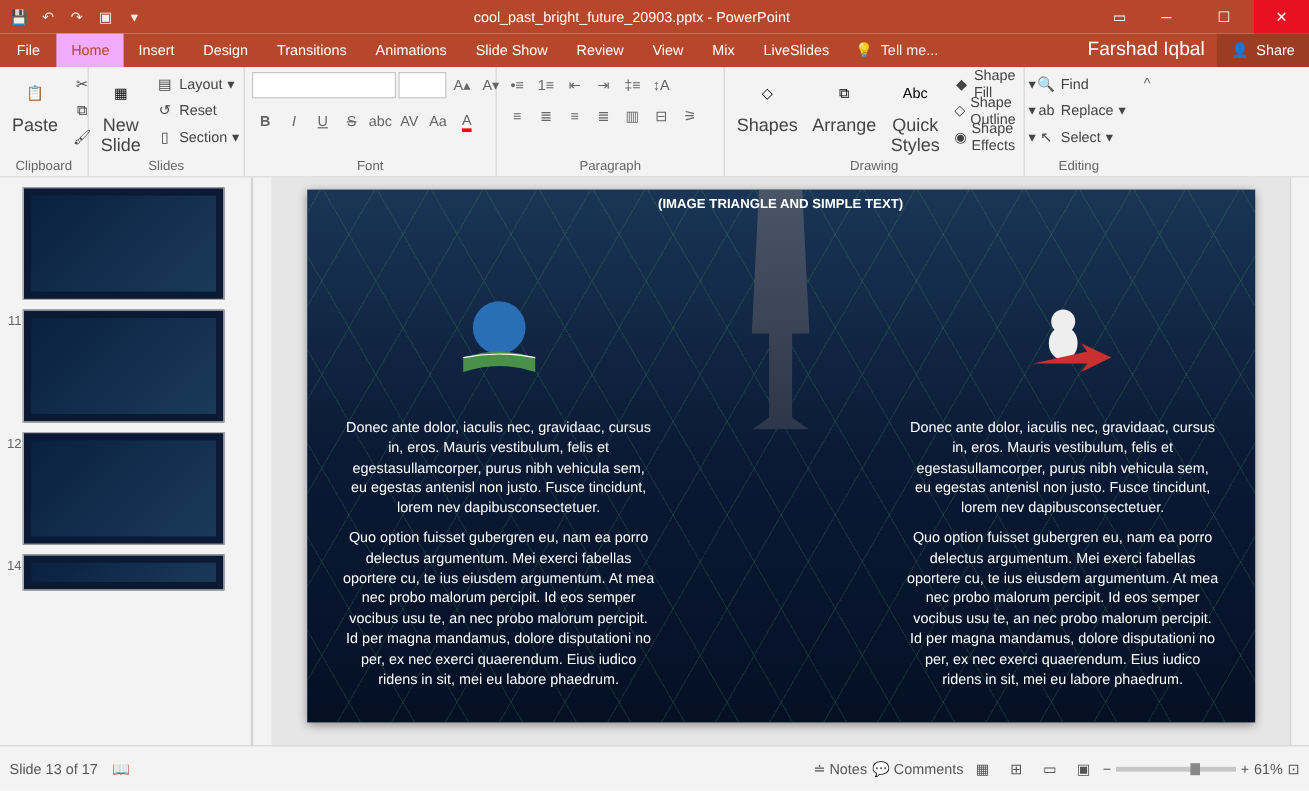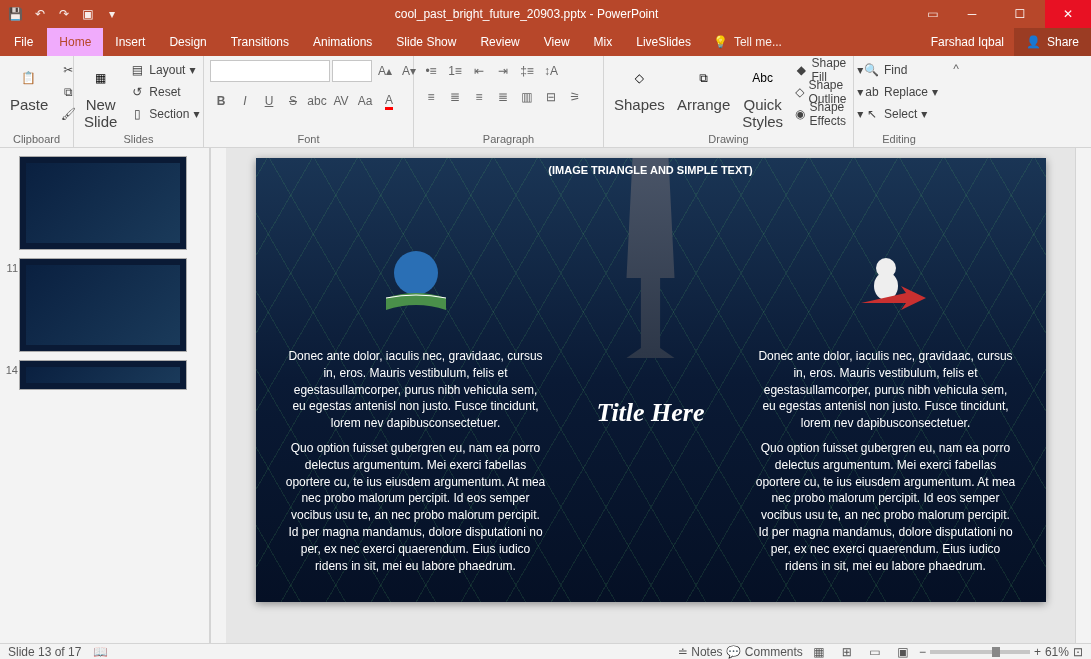--- a/index.html
+++ b/index.html
@@ -10,21 +10,21 @@
 .title-center{flex:1;text-align:center;font-size:12px}
 .win-controls{display:flex;gap:2px}
 .win-btn{width:46px;height:28px;display:flex;align-items:center;justify-content:center;color:#fff}
 .win-btn:last-child{background:#e81123}
 .menubar{background:#b7472a;height:28px;display:flex;align-items:center;color:#fff}
 .file-tab{padding:0 14px;height:28px;display:flex;align-items:center;color:#fff}
 .tab{padding:0 12px;height:28px;display:flex;align-items:center;color:#fff;cursor:pointer}
 .tab.active{background:#f0abfc;color:#b7472a}
 .tell-me{display:flex;align-items:center;gap:6px;padding:0 10px;opacity:.9}
 .spacer{flex:1}
-.user-name{padding:0 10px;font-size:12px}
+.user-name{padding:0 10px;font-size:16px}
 .share-btn{background:rgba(0,0,0,.15);padding:0 12px;height:28px;display:flex;align-items:center;gap:6px}
 .ribbon{background:#f3f3f3;height:92px;display:flex;border-bottom:1px solid #d4d4d4}
 .group{border-right:1px solid #d4d4d4;padding:4px 6px;display:flex;flex-direction:column;position:relative}
 .group-label{position:absolute;bottom:2px;left:0;right:0;text-align:center;font-size:11px;color:#666}
 .group-body{flex:1;display:flex;align-items:flex-start;gap:4px}
 .vbtn{display:flex;flex-direction:column;align-items:center;gap:2px;padding:2px 4px;cursor:pointer}
 .vbtn .icn{width:32px;height:32px;display:flex;align-items:center;justify-content:center}
 .vbtn .lbl{font-size:15px;color:#444;text-align:center}
 .mini-col{display:flex;flex-direction:column;gap:2px}
 .mini-btn{height:20px;padding:0 4px;display:flex;align-items:center;gap:4px;font-size:11px;color:#444;cursor:pointer}
@@ -50,21 +50,21 @@
 .center-title{position:absolute;top:240px;left:0;right:0;text-align:center}
 .center-title h1{font-size:26px;color:#fff;font-style:italic;font-weight:bold;font-family:Georgia,serif}
 .center-title h2{font-size:15px;color:#fff;font-style:italic;font-family:Georgia,serif}
 .col-left{position:absolute;left:30px;top:90px;width:260px;text-align:center;color:#fff}
 .col-right{position:absolute;right:30px;top:90px;width:260px;text-align:center;color:#fff}
 .col-img{width:90px;height:70px;margin:0 auto 30px;display:flex;align-items:center;justify-content:center}
 .col-text{font-size:8px;line-height:1.4}
 .col-text p{margin-bottom:8px}
 .legs{position:absolute;top:0;left:50%;transform:translateX(-50%);width:120px;height:200px;background:linear-gradient(180deg,#4a5568 0%,#2d3748 100%);clip-path:polygon(35% 0,65% 0,70% 60%,58% 60%,58% 95%,70% 100%,30% 100%,42% 95%,42% 60%,30% 60%)}
 .vsb{width:16px;background:#f3f3f3;border-left:1px solid #d4d4d4}
-.statusbar{height:16px;background:#f3f3f3;border-top:1px solid #d4d4d4;display:flex;align-items:center;padding:0 8px;gap:12px;font-size:11px;color:#555}
+.statusbar{height:38px;background:#f3f3f3;border-top:1px solid #d4d4d4;display:flex;align-items:center;padding:0 8px;gap:12px;font-size:11px;color:#555}
 .sb-right{margin-left:auto;display:flex;align-items:center;gap:4px}
 .view-btn{width:24px;height:20px;display:flex;align-items:center;justify-content:center;cursor:pointer}
 .zoom-slider{width:100px;height:4px;background:#c6c6c6;position:relative}
 .zoom-slider::after{content:"";position:absolute;right:30px;top:-3px;width:8px;height:10px;background:#888}
 </style>
 </head>
 <body>
 
 <div class="titlebar">
   <div class="qat">
@@ -269,20 +269,26 @@
 <div class="workspace">
   <div class="thumbs">
     <div class="thumb-item">
       <div class="thumb-num"></div>
       <div class="thumb">
           <div class="thumb-mini"></div>
         </div>
     </div>
     <div class="thumb-item">
       <div class="thumb-num">11</div>
+      <div class="thumb">
+          <div class="thumb-mini"></div>
+        </div>
+    </div>
+    <div class="thumb-item">
+      <div class="thumb-num">12</div>
       <div class="thumb">
           <div class="thumb-mini"></div>
         </div>
     </div>
     <div class="thumb-item">
       <div class="thumb-num">14</div>
       <div class="thumb" style="height:30px">
           <div class="thumb-mini"></div>
         </div>
     </div>
@@ -301,21 +307,20 @@
                 <path d="M15 50 Q45 40 75 50 L75 62 Q45 52 15 62 Z" fill="#4a8f4a"></path>
                 <path d="M15 50 Q45 44 75 50" stroke="#fff" fill="none"></path>
               </svg>
             </div>
           <div class="col-text">
             <p>Donec ante dolor, iaculis nec, gravidaac, cursus in, eros. Mauris vestibulum, felis et egestasullamcorper, purus nibh vehicula sem, eu egestas antenisl non justo. Fusce tincidunt, lorem nev dapibusconsectetuer.</p>
             <p>Quo option fuisset gubergren eu, nam ea porro delectus argumentum. Mei exerci fabellas oportere cu, te ius eiusdem argumentum. At mea nec probo malorum percipit. Id eos semper vocibus usu te, an nec probo malorum percipit. Id per magna mandamus, dolore disputationi no per, ex nec exerci quaerendum. Eius iudico ridens in sit, mei eu labore phaedrum.</p>
           </div>
         </div>
         <div class="center-title">
-          <h1>Title Here</h1>
         </div>
         <div class="col-right">
           <div class="col-img">
               <svg width="90" height="70" viewBox="0 0 90 70">
                 <circle cx="45" cy="20" r="10" fill="#eee"></circle>
                 <ellipse cx="45" cy="38" rx="12" ry="14" fill="#eee"></ellipse>
                 <path d="M20 55 L65 45 L60 38 L85 50 L60 62 L65 55 Z" fill="#c93030"></path>
               </svg>
             </div>
           <div class="col-text">

